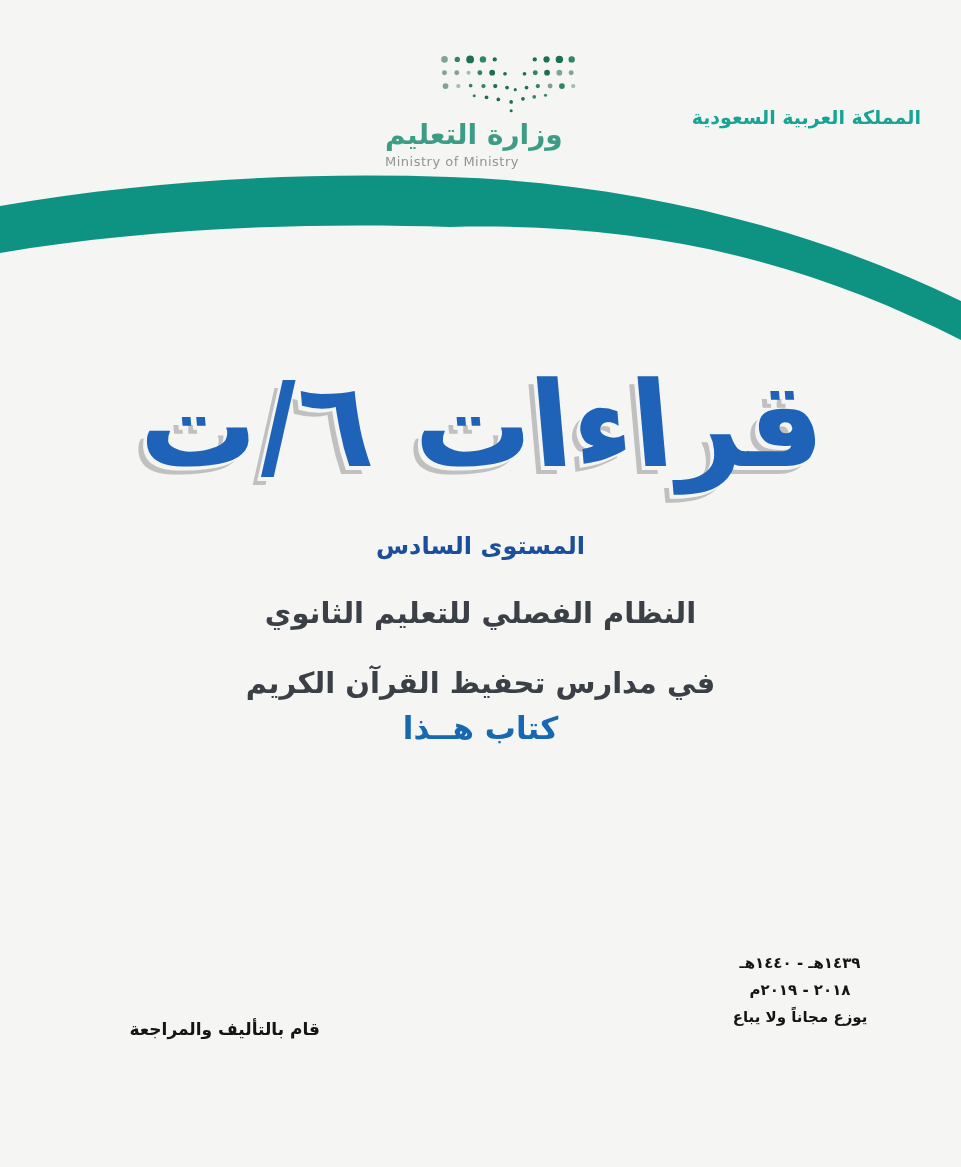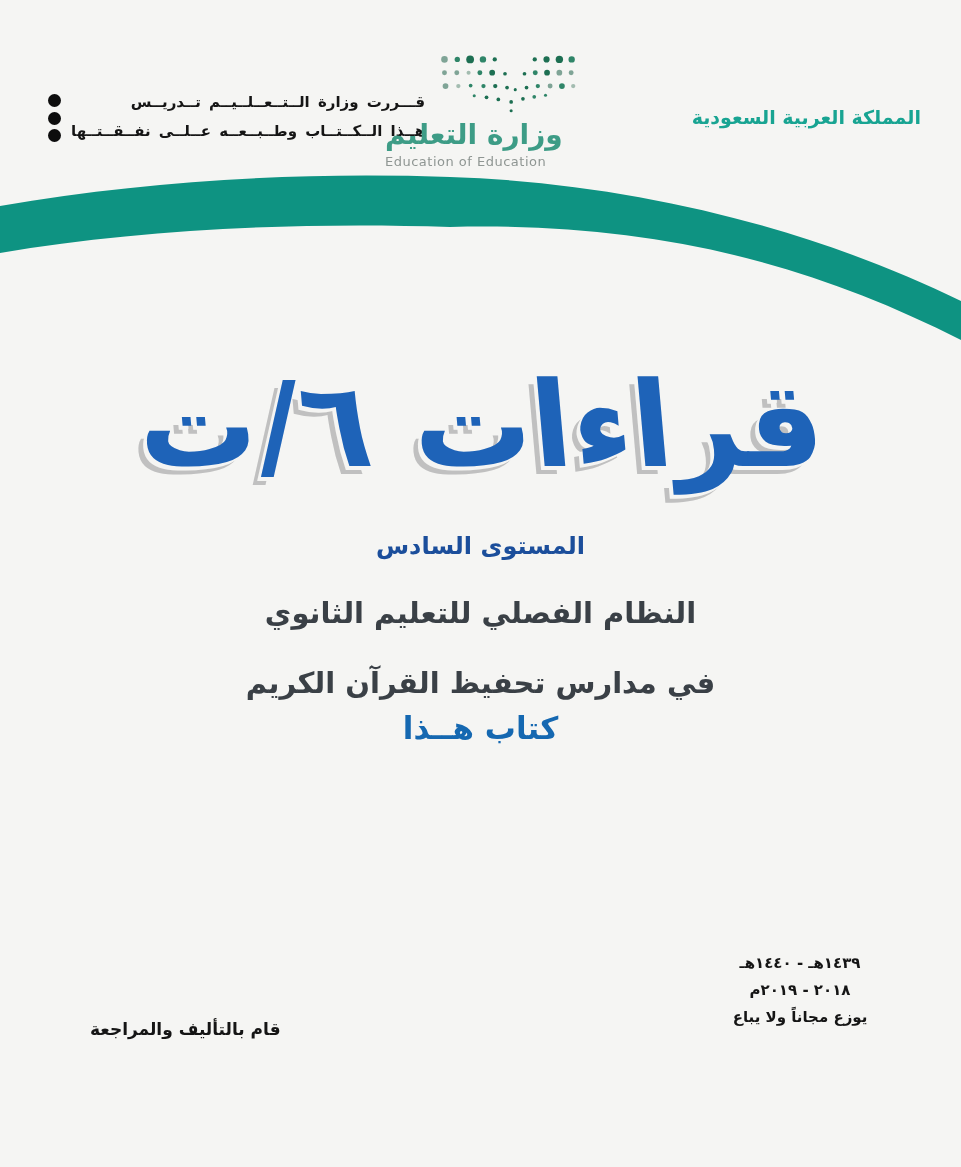--- a/index.html
+++ b/index.html
@@ -87,52 +87,41 @@
   .subtitle{
     position:absolute;top:532px;left:0;width:100%;
     direction:rtl;text-align:center;font-weight:bold;
   }
   .sub-level{font-size:24px;color:var(--level-blue);margin-bottom:13px;}
   .sub-system,.sub-schools{font-size:29px;color:var(--subtitle-dark);margin-bottom:10px;margin-top:36px;}
   .sub-book{font-size:31px;color:var(--book-blue);margin-top:2px;}
   
   .authors{
     position:absolute;top:1010px;left:90px;width:230px;
-    direction:rtl;text-align:left;
+    direction:rtl;text-align:right;
     font-size:17px;font-weight:bold;color:var(--text-black);
     line-height:38px;
   }
   
   .edition{
     position:absolute;top:950px;left:680px;width:240px;
     direction:rtl;text-align:center;
     font-size:15px;font-weight:bold;color:var(--text-black);
     line-height:27px;
   }
 </style>
 </head>
 <body>
 
 <div class="page">
 
   <svg class="swoosh" viewBox="0 0 961 400" preserveAspectRatio="none">
     <path d="M0,206 C150,180 300,172 450,177 C640,183 820,232 961,301 L961,340 C800,258 640,222 450,227 C300,222 140,229 0,253 Z" fill="#0e9382"></path>
   </svg>
 
-  <div class="decree">
-    <div class="decree-dots">
-      <span></span>
-      <span></span>
-      <span></span>
-    </div>
-    <div class="decree-text">
-      <div>قـــررت وزارة الــتــعــلــيــم تــدريــس</div>
-      <div>هــذا الــكــتــاب وطــبــعــه عــلــى نفــقــتــها</div>
-    </div>
-  </div>
 
   <div class="logo">
     <svg class="logo-dots" viewBox="0 0 156 78">
 
       <circle class="c3" cx="19" cy="15" r="3.2"></circle>
         <circle class="c2" cx="31.5" cy="15" r="2.6"></circle>
       <circle class="c1" cx="44" cy="15" r="3.8"></circle>
         <circle class="c2" cx="56.5" cy="15" r="3.1"></circle>
       <circle class="c1" cx="68" cy="15" r="2.1"></circle>
       <circle class="c1" cx="107" cy="15" r="2.1"></circle>
@@ -169,21 +158,21 @@
         <circle class="c1" cx="60" cy="52" r="1.8"></circle>
       <circle class="c1" cx="71.5" cy="54" r="1.8"></circle>
         <circle class="c1" cx="84" cy="56.5" r="1.8"></circle>
       <circle class="c1" cx="95.5" cy="53.5" r="1.8"></circle>
         <circle class="c2" cx="106.5" cy="51.5" r="1.8"></circle>
       <circle class="c2" cx="117.5" cy="50" r="1.5"></circle>
 
       <circle class="c1" cx="84" cy="65" r="1.5"></circle>
     </svg>
     <div class="logo-ar">وزارة التعليم</div>
-    <div class="logo-en">Education of Education</div>
+    <div class="logo-en">Ministry of Ministry</div>
   </div>
 
   <div class="kingdom">المملكة العربية السعودية</div>
 
   <div class="title">قراءات ٦/ت</div>
 
   <div class="subtitle">
     <div class="sub-level">المستوى السادس</div>
     <div class="sub-system">النظام الفصلي للتعليم الثانوي</div>
     <div class="sub-schools">في مدارس تحفيظ القرآن الكريم</div>

